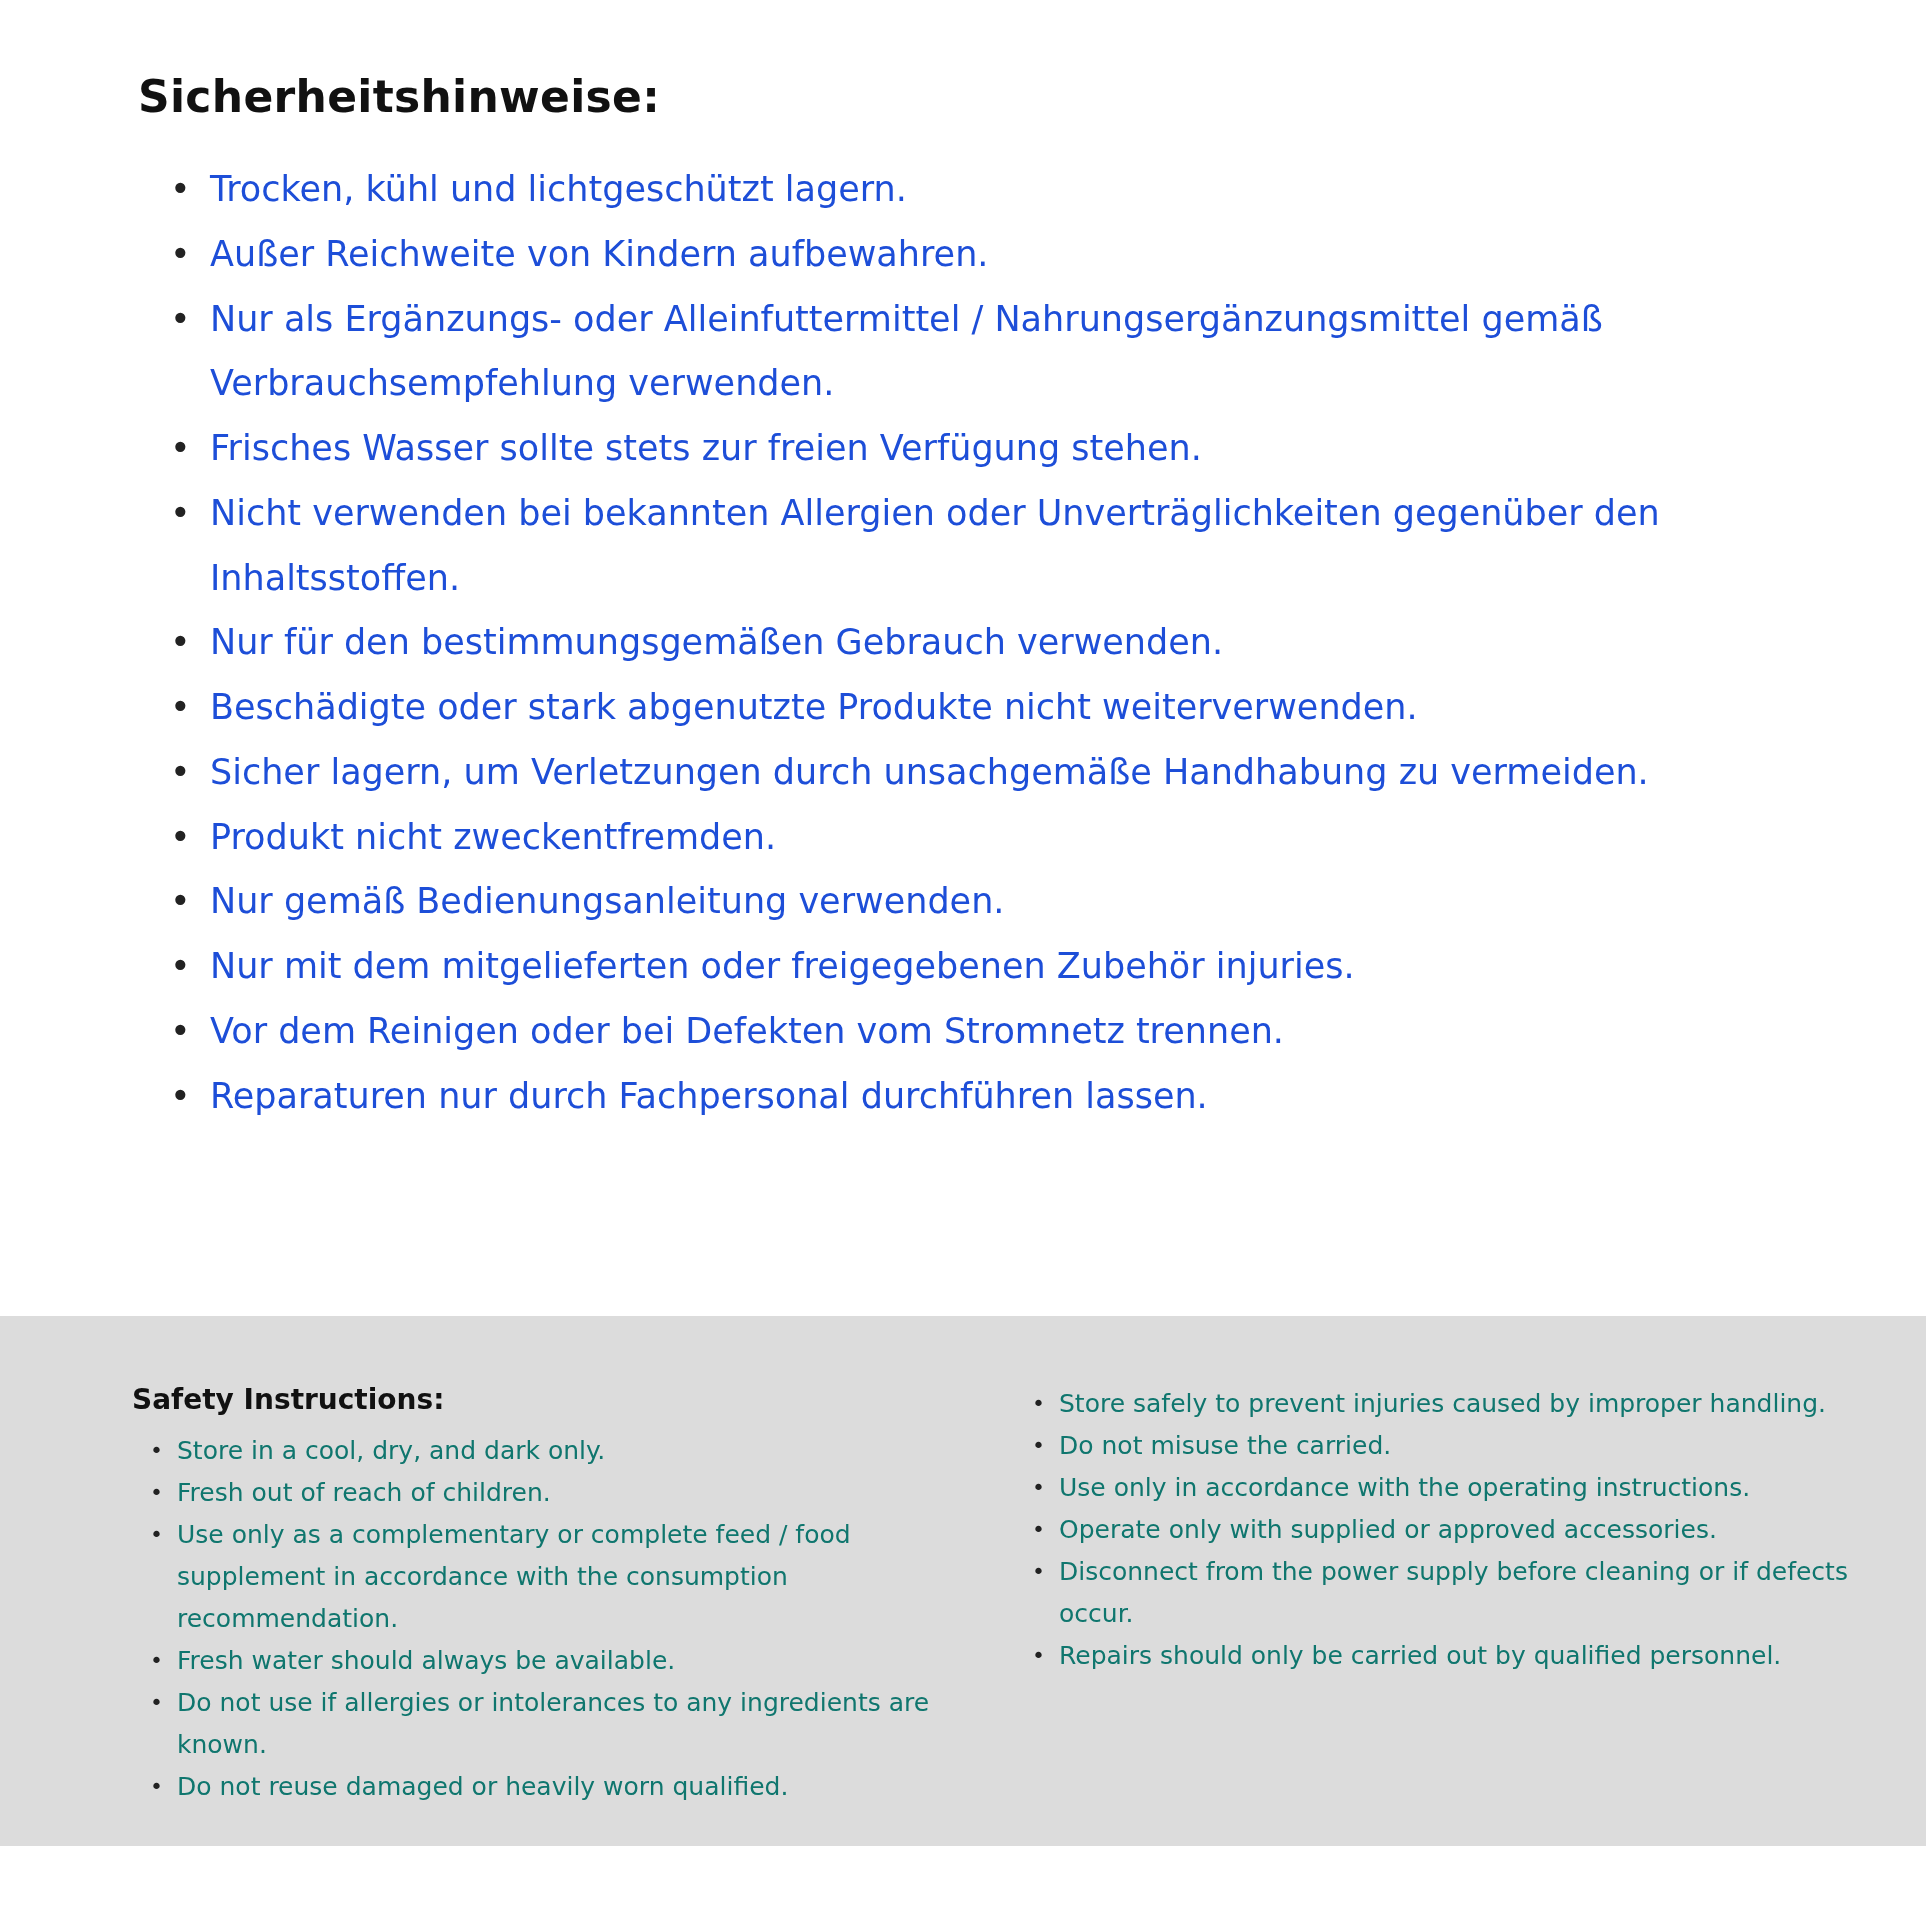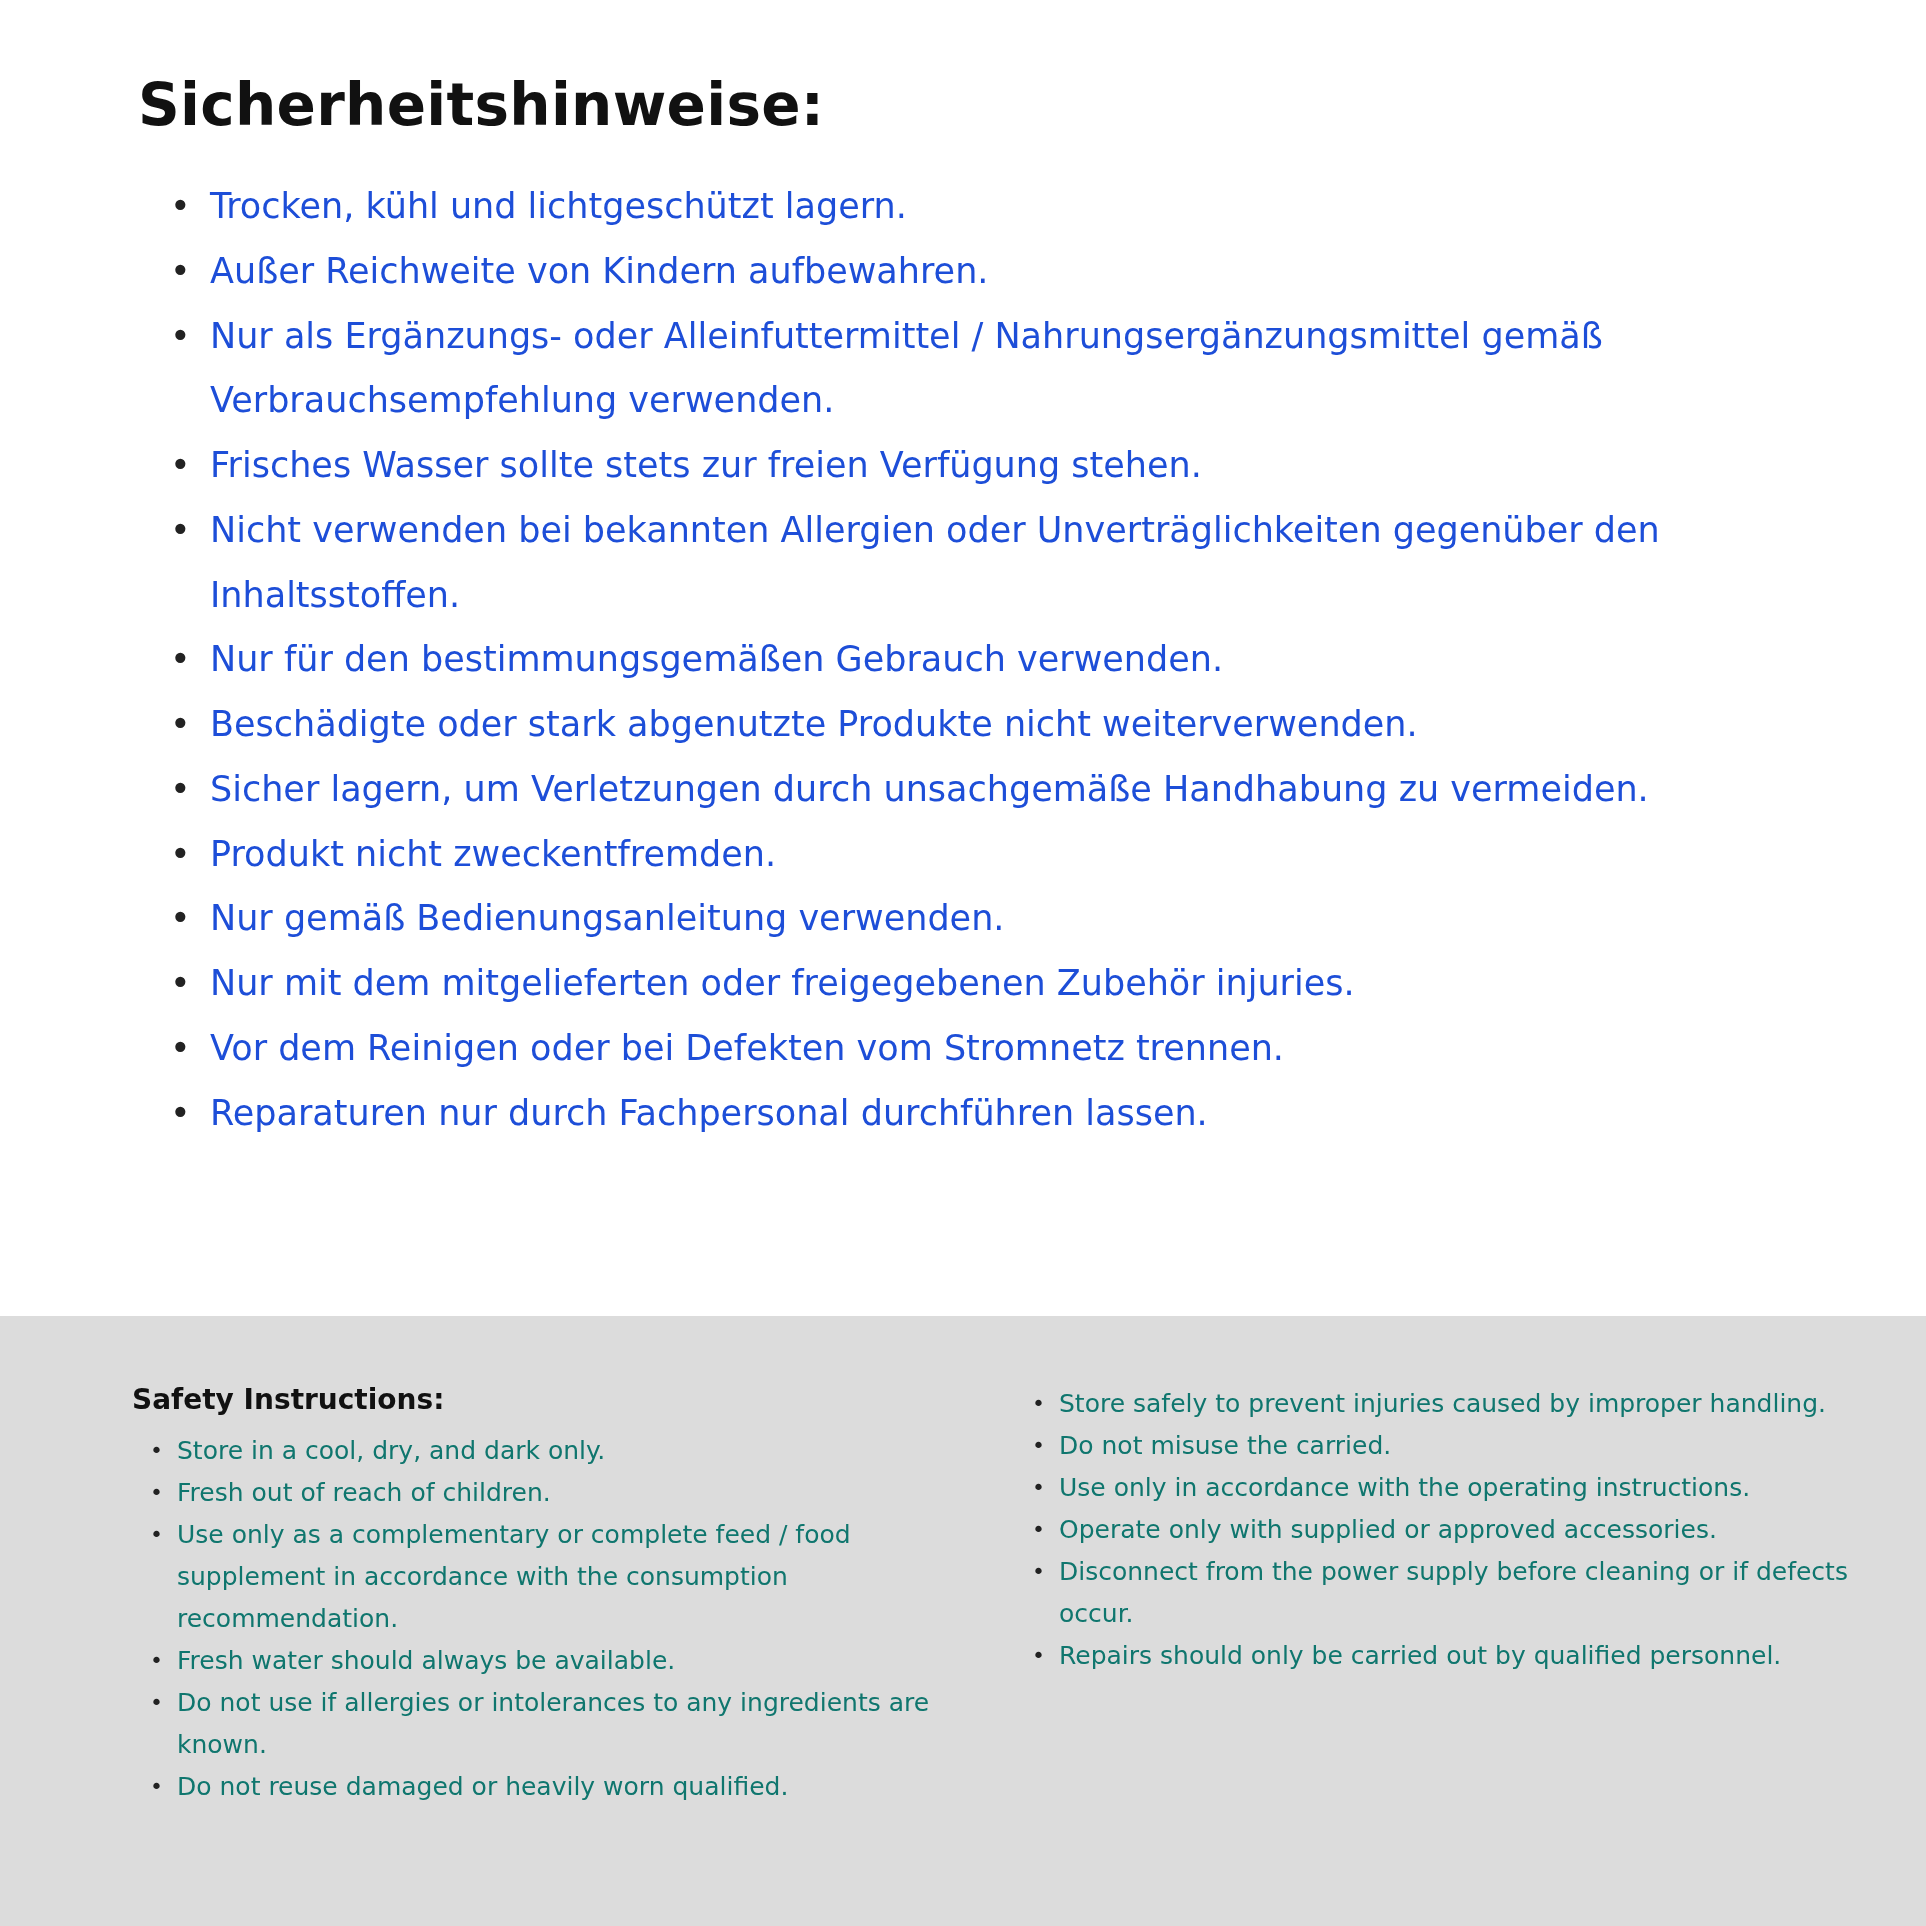--- a/index.html
+++ b/index.html
@@ -16,21 +16,21 @@
   }
   
   .de-section {
     box-sizing: border-box;
     height: 1316px;
     padding: 71px 96px 0 138px;
     background: #ffffff;
   }
   .de-title {
     margin: 0 0 35px 0;
-    font-size: 58px;
+    font-size: 44px;
     font-weight: 700;
     color: #111111;
     letter-spacing: 0.3px;
   }
   .de-list {
     list-style: none;
     margin: 0;
     padding: 0 0 0 32px;
     max-width: 1682px;
   }
@@ -43,21 +43,21 @@
   }
   .de-list li::before {
     content: "\2022";
     position: absolute;
     left: 0;
     color: #222222;
   }
   
   .en-section {
     box-sizing: border-box;
-    height: 610px;
+    height: 530px;
     padding: 67px 71px 0 132px;
     background: #dcdcdc;
   }
   .en-columns {
     display: flex;
     gap: 77px;
   }
   .en-col {
     flex: 1 1 0;
     min-width: 0;

